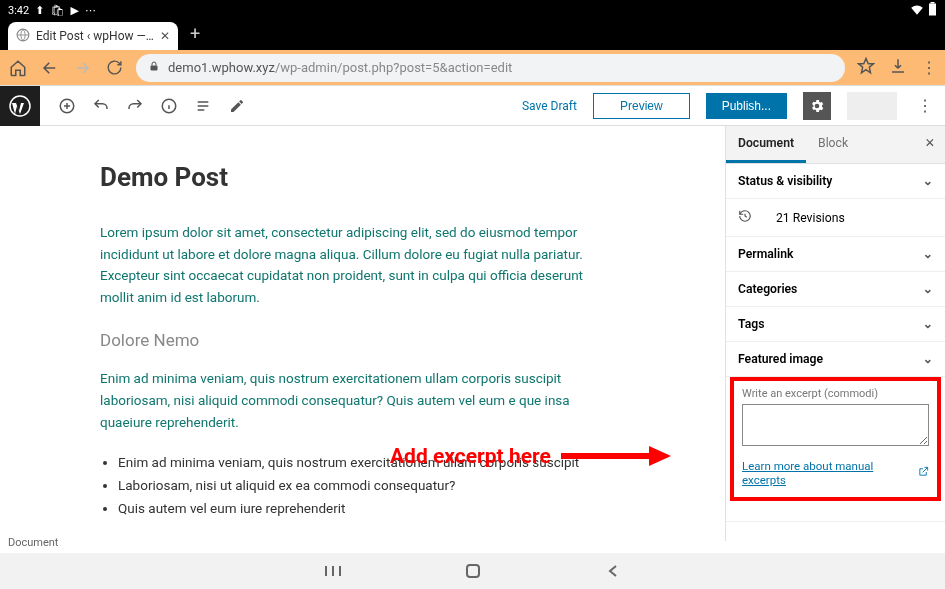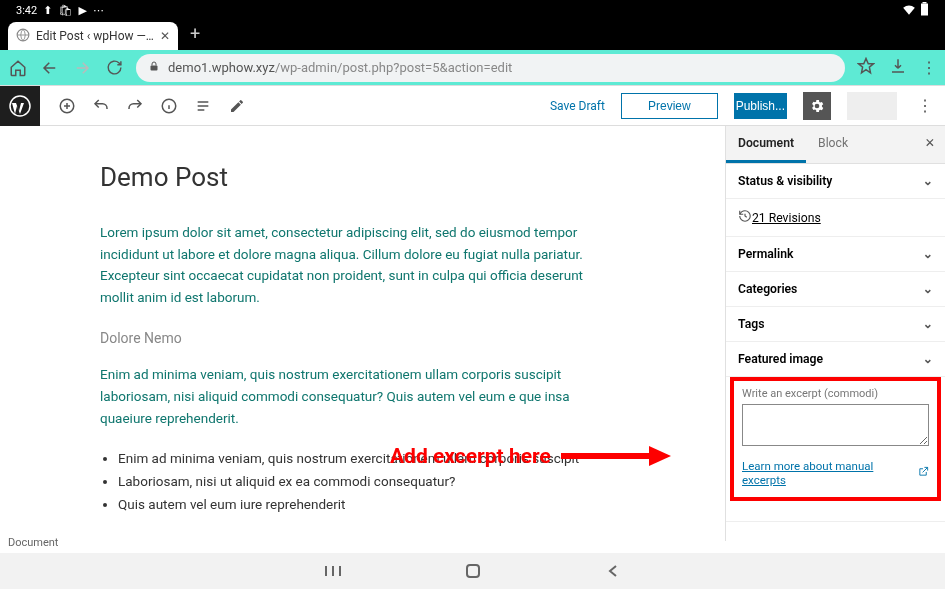--- a/index.html
+++ b/index.html
@@ -1,64 +1,64 @@
 <!DOCTYPE html>
 <html><head>
 <meta charset="utf-8">
 <style>
 * { box-sizing: border-box; margin: 0; padding: 0; }
 html, body { width: 945px; height: 589px; font-family: -apple-system, BlinkMacSystemFont, "Segoe UI", Roboto, sans-serif; background: #fff; overflow: hidden; }
 
-.android-status { height: 20px; background: #000; color: #fff; display: flex; align-items: center; justify-content: space-between; padding: 0 16px; font-size: 11px; }
+.android-status { height: 20px; background: #000; color: #fff; display: flex; align-items: center; justify-content: space-between; padding: 0 8px; font-size: 11px; }
 .android-status .left { display: flex; gap: 6px; align-items: center; }
 .android-status .right { display: flex; gap: 4px; align-items: center; }
 
 .tab-strip { height: 30px; background: #000; display: flex; align-items: flex-end; padding-left: 8px; }
 .browser-tab { background: #fff; border-radius: 8px 8px 0 0; height: 28px; display: flex; align-items: center; padding: 0 8px; gap: 6px; font-size: 12px; color: #333; width: 170px; }
 .browser-tab .title { flex: 1; white-space: nowrap; overflow: hidden; text-overflow: ellipsis; }
 .tab-close { color: #555; cursor: pointer; }
 .tab-plus { color: #ccc; margin-left: 12px; font-size: 18px; align-self: center; margin-bottom: 4px;}
 
-.browser-bar { height: 36px; background: #5eead4; display: flex; align-items: center; padding: 0 8px; gap: 12px; border-bottom: 1px solid #ddd; }
+.browser-bar { height: 36px; background: #fdba74; display: flex; align-items: center; padding: 0 8px; gap: 12px; border-bottom: 1px solid #ddd; }
 .nav-icon { width: 20px; height: 20px; display: flex; align-items: center; justify-content: center; color: #555; }
 .nav-icon.dis { color: #bbb; }
 .addr-pill { flex: 1; background: #f1f3f4; border-radius: 16px; height: 28px; display: flex; align-items: center; padding: 0 12px; gap: 8px; font-size: 13px; color: #555; }
 .addr-pill .lock { color: #555; }
 .addr-pill .url span.dim { color: #888; }
 .right-icons { display: flex; gap: 14px; align-items: center; color: #555; }
 
 .wp-bar { height: 40px; background: #fff; display: flex; align-items: center; border-bottom: 1px solid #ddd; }
 .wp-logo { width: 40px; height: 40px; background: #1e1e1e; display: flex; align-items: center; justify-content: center; color: #fff; }
 .wp-tools { display: flex; gap: 16px; align-items: center; padding-left: 18px; color: #555; }
 .wp-tools .tool { width: 18px; height: 18px; display: flex; align-items: center; justify-content: center; }
 .wp-actions { margin-left: auto; display: flex; gap: 16px; align-items: center; padding-right: 8px; }
 .save-draft { color: #0073aa; font-size: 12px; cursor: pointer; }
 .preview-btn { border: 1px solid #0073aa; color: #0073aa; background: #fff; font-size: 12px; padding: 5px 26px; cursor: pointer; }
-.publish-btn { background: #0073aa; color: #fff; font-size: 12px; border: none; padding: 6px 2px; cursor: pointer; }
+.publish-btn { background: #0073aa; color: #fff; font-size: 12px; border: none; padding: 6px 16px; cursor: pointer; }
 .gear-btn { width: 28px; height: 28px; background: #555; color: #fff; display: flex; align-items: center; justify-content: center; cursor: pointer; }
 .userbox { width: 50px; height: 28px; background: #eee; }
 .more-btn { width: 24px; display: flex; justify-content: center; color: #555; cursor: pointer; }
 
 .main-area { display: flex; height: 415px; overflow: hidden; }
 .editor-col { flex: 1; padding: 36px 0 0 100px; color: #333; }
-.editor-col h1 { font-size: 26px; font-weight: 400; margin-bottom: 30px; }
+.editor-col h1 { font-size: 26px; font-weight: 700; margin-bottom: 30px; }
 .editor-col p { font-size: 13.5px; line-height: 1.6; color: #0f766e; max-width: 520px; margin-bottom: 18px; }
-.editor-col h2 { font-size: 14px; font-weight: 400; color: #888; margin: 22px 0 18px; }
+.editor-col h2 { font-size: 17px; font-weight: 400; color: #888; margin: 22px 0 18px; }
 .editor-col ul { margin-left: 18px; max-width: 520px; }
 .editor-col li { font-size: 13.5px; line-height: 1.7; }
 
 .sidebar { width: 220px; border-left: 1px solid #e0e0e0; font-size: 12.2px; background: #fff; }
 .sb-tabs { display: flex; background: #f3f3f3; border-bottom: 1px solid #e0e0e0; position:relative; }
 .sb-tab { padding: 10px 12px; color: #737373; cursor: pointer; }
 .sb-tab.active { color: #222; font-weight: 600; border-bottom: 3px solid #0073aa; }
 .sb-close { position: absolute; right: 10px; top: 10px; color: #555; cursor: pointer; }
 .sb-row { display: flex; justify-content: space-between; align-items: center; padding: 10px 12px; border-bottom: 1px solid #eee; cursor: pointer; }
 .sb-row.bold { font-weight: 600; }
 .chev { color: #555; }
-.revisions { display: flex; gap: 0; padding: 10px 12px; border-bottom: 1px solid #eee; align-items: center; text-decoration: underline; }
+.revisions { display: flex; gap: 24px; padding: 10px 12px; border-bottom: 1px solid #eee; align-items: center; }
 .excerpt-panel { border: 4px solid #fd0000; margin: 0 4px; padding: 6px 8px 10px; }
 .excerpt-label { font-size: 11px; color: #777; margin-bottom: 4px; }
 .excerpt-box { border: 1px solid #888; height: 42px; background: #fff; margin-bottom: 10px; width: 100%; }
 .excerpt-link { color: #0073aa; text-decoration: underline; font-size: 11.5px; display: inline-flex; gap: 8px; align-items: center; }
 
 .annot { position: absolute; left: 390px; top: 444px; color: #fd0000; font-weight: 700; font-size: 21px; display: flex; align-items: center; gap: 10px; pointer-events: none; }
 .arrow-svg { width: 110px; height: 24px; }
 
 .doc-status { position: absolute; left: 8px; top: 536px; font-size: 11px; color: #666; }
 

